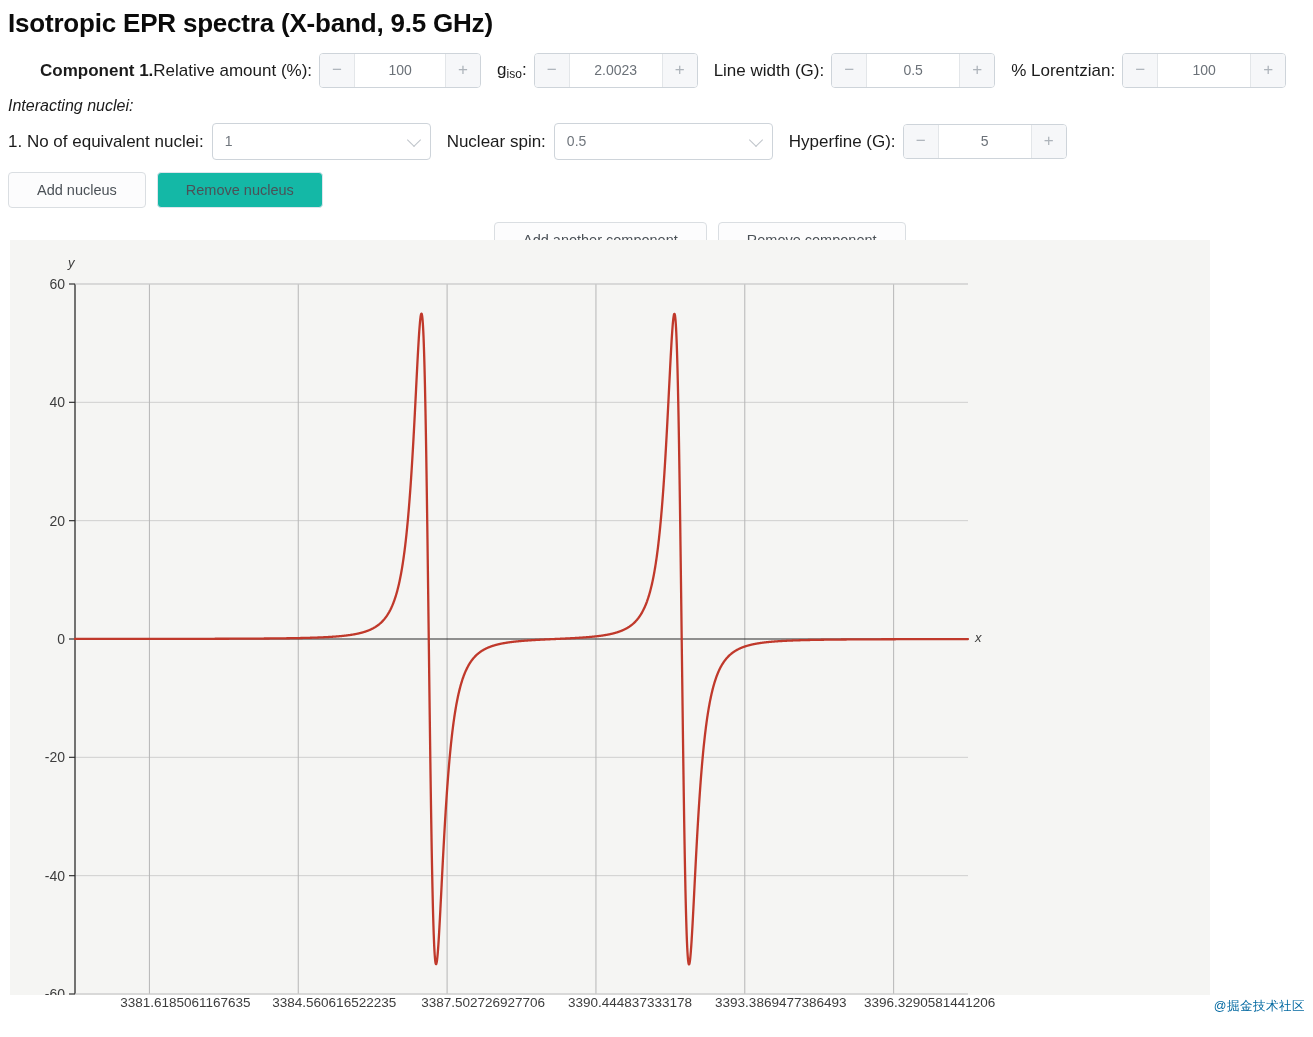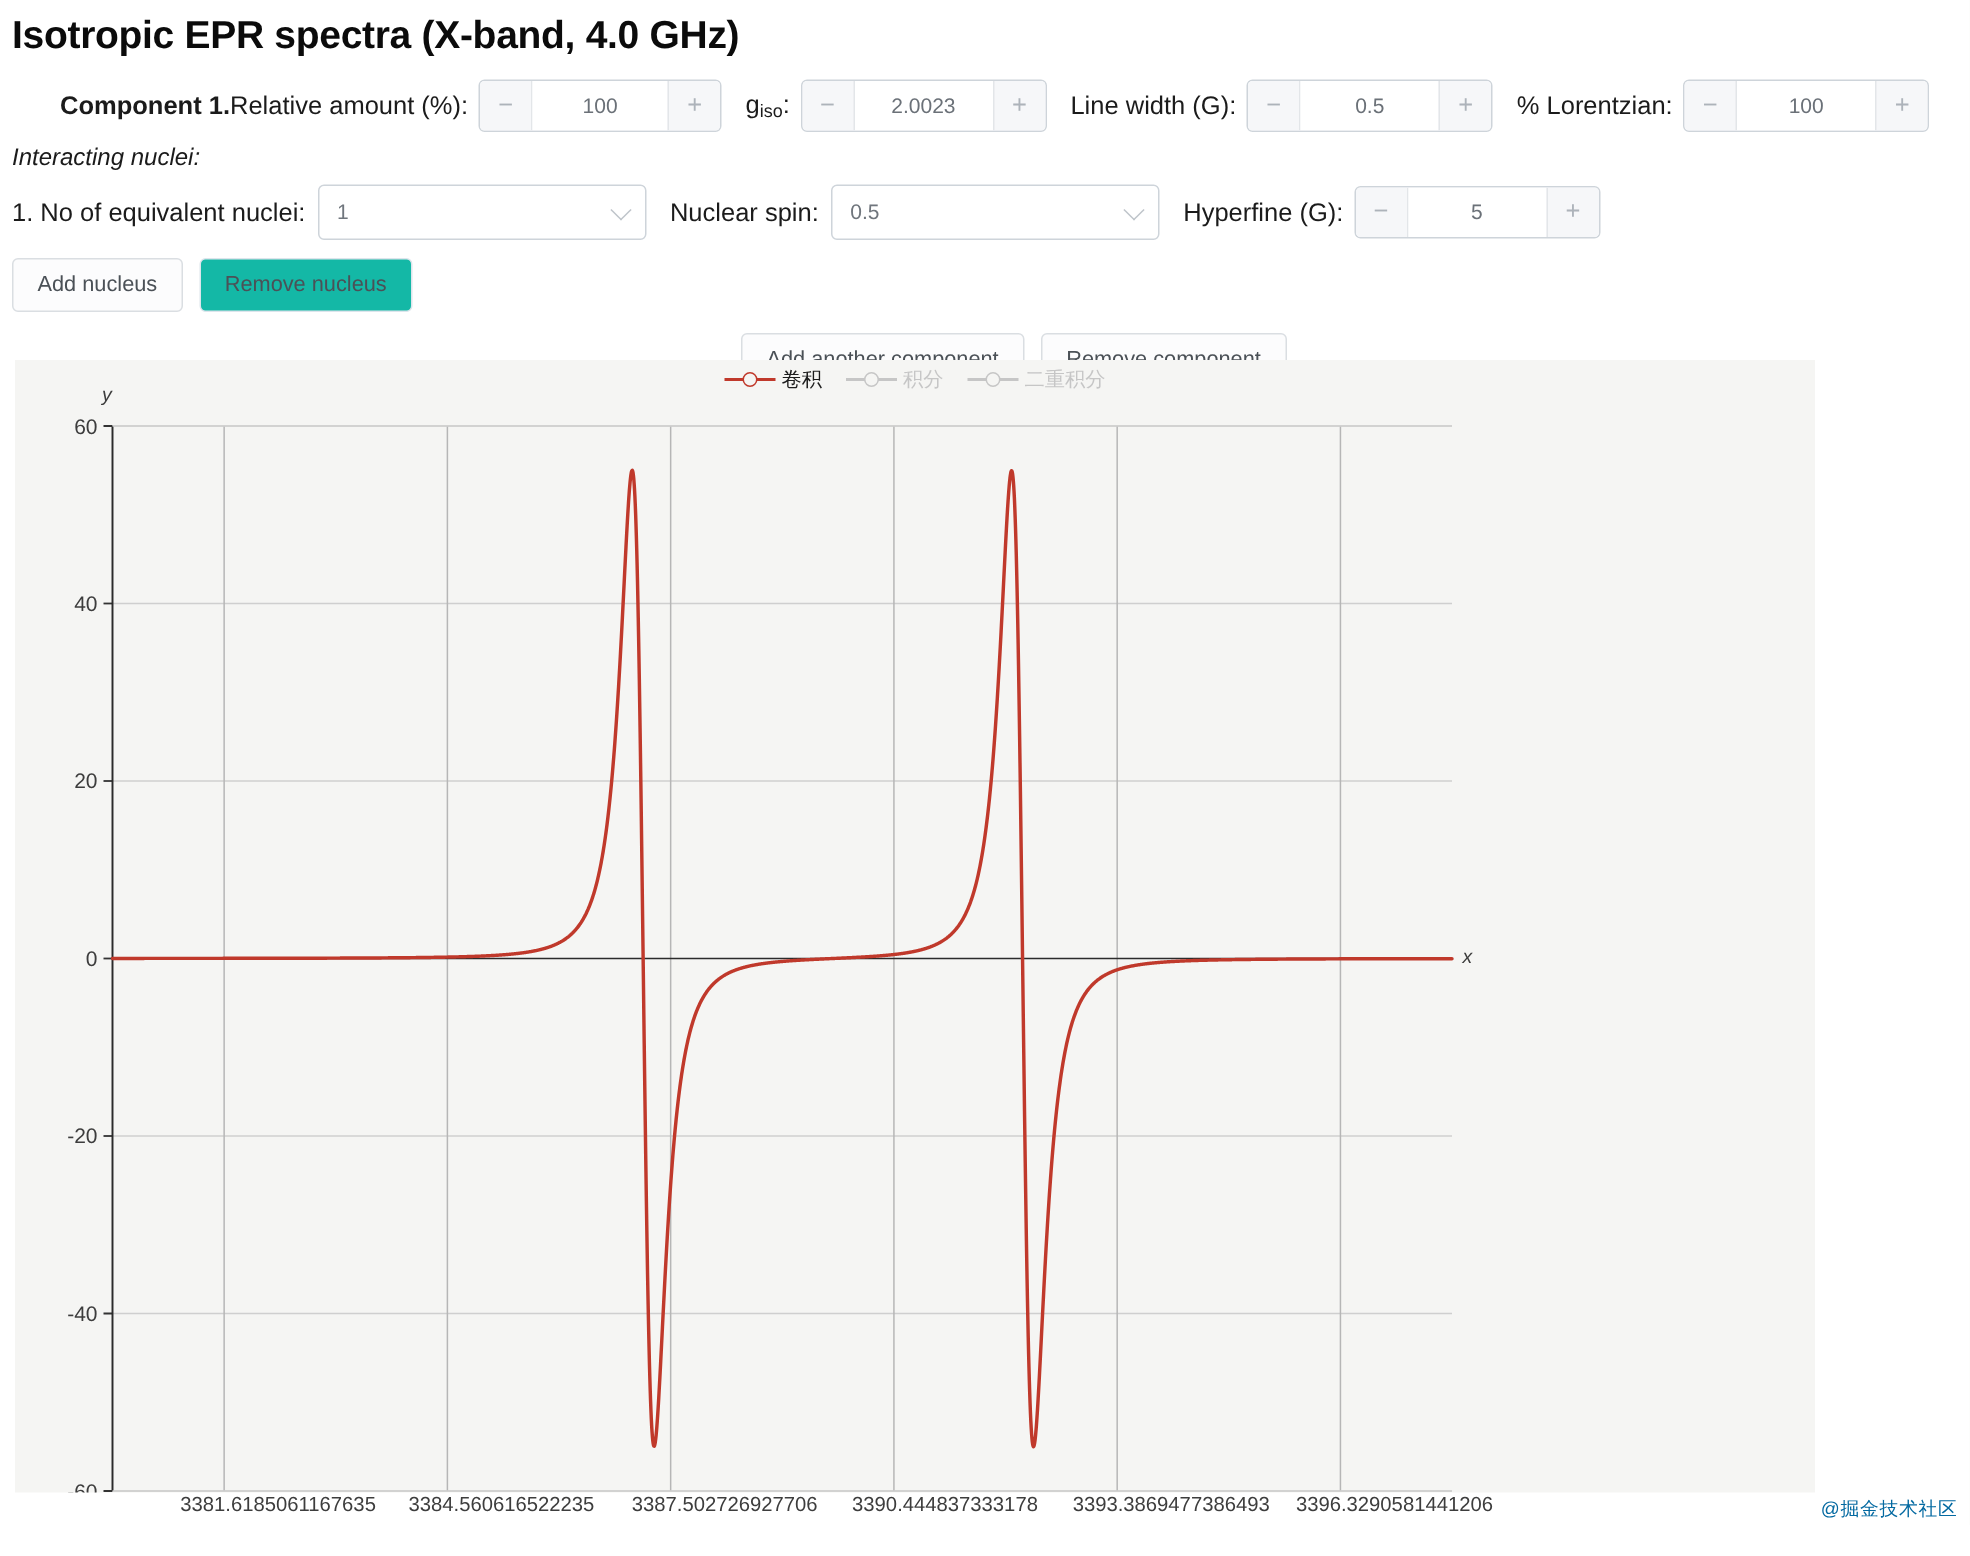--- a/index.html
+++ b/index.html
@@ -114,21 +114,21 @@
     height: 9px;
     margin-top: -6px;
     border-right: 1.6px solid #bfc4ca;
     border-bottom: 1.6px solid #bfc4ca;
     transform: rotate(45deg);
   }
 
   
   .pbtn {
     height: 36px;
-    padding: 0 16px;
+    padding: 0 28px;
     border: 1px solid #dadee2;
     border-radius: 4px;
     background: #fcfcfd;
     color: #4b5157;
     font-size: 14.5px;
     cursor: pointer;
     font-family: "Liberation Sans", sans-serif;
   }
   .pbtn.tinted { background: #14b8a6; border-color: #dde5ec; }
   .pbtn + .pbtn { margin-left: 11px; }
@@ -219,21 +219,21 @@
     top: 998px;
     font-size: 12.5px;
     color: #0369a1;
     letter-spacing: 0.5px;
     text-align: right;
   }
 </style>
 </head>
 <body>
 
-<div class="page-title">Isotropic EPR spectra (X-band, 4.0 GHz)</div>
+<div class="page-title">Isotropic EPR spectra (X-band, 9.5 GHz)</div>
 
 <div class="ctrl-row" id="row-component">
   <span class="lbl bold">Component 1.</span>
   <span class="lbl">Relative amount (%):</span>
 
   <span class="spinner">
     <button class="btn minus">−</button>
     <span class="val">100</span>
     <button class="btn plus">+</button>
   </span>
@@ -295,34 +295,20 @@
   <button class="pbtn">Add nucleus</button>
   <button class="pbtn tinted">Remove nucleus</button>
 </div>
 
 <div class="ctrl-row" id="row-component-buttons">
   <button class="pbtn">Add another component</button>
   <button class="pbtn">Remove component</button>
 </div>
 
 <div class="chart-panel">
-  <div class="legend" id="chart-legend">
-      <div class="legend-item active">
-        <span class="legend-marker"></span>
-        <span class="legend-label">卷积</span>
-      </div>
-      <div class="legend-item muted">
-        <span class="legend-marker"></span>
-        <span class="legend-label">积分</span>
-      </div>
-      <div class="legend-item muted">
-        <span class="legend-marker"></span>
-        <span class="legend-label">二重积分</span>
-      </div>
-    </div>
   <svg class="plot-wrap" id="plot-svg" viewBox="0 0 1200 755" preserveAspectRatio="none">
       <line x1="65" y1="44" x2="958" y2="44" stroke="#cfcfcf" stroke-width="1"></line>
       <text x="55" y="49" text-anchor="end" font-size="14" fill="#3d3d3d" font-family="&quot;Liberation Sans&quot;, sans-serif">60</text>
       <line x1="59" y1="44" x2="65" y2="44" stroke="#333" stroke-width="1.2"></line>
       <line x1="65" y1="162.33333333333326" x2="958" y2="162.33333333333326" stroke="#cfcfcf" stroke-width="1"></line>
       <text x="55" y="167.33333333333326" text-anchor="end" font-size="14" fill="#3d3d3d" font-family="&quot;Liberation Sans&quot;, sans-serif">40</text>
       <line x1="59" y1="162.33333333333326" x2="65" y2="162.33333333333326" stroke="#333" stroke-width="1.2"></line>
       <line x1="65" y1="280.6666666666667" x2="958" y2="280.6666666666667" stroke="#cfcfcf" stroke-width="1"></line>
       <text x="55" y="285.6666666666667" text-anchor="end" font-size="14" fill="#3d3d3d" font-family="&quot;Liberation Sans&quot;, sans-serif">20</text>
       <line x1="59" y1="280.6666666666667" x2="65" y2="280.6666666666667" stroke="#333" stroke-width="1.2"></line>

